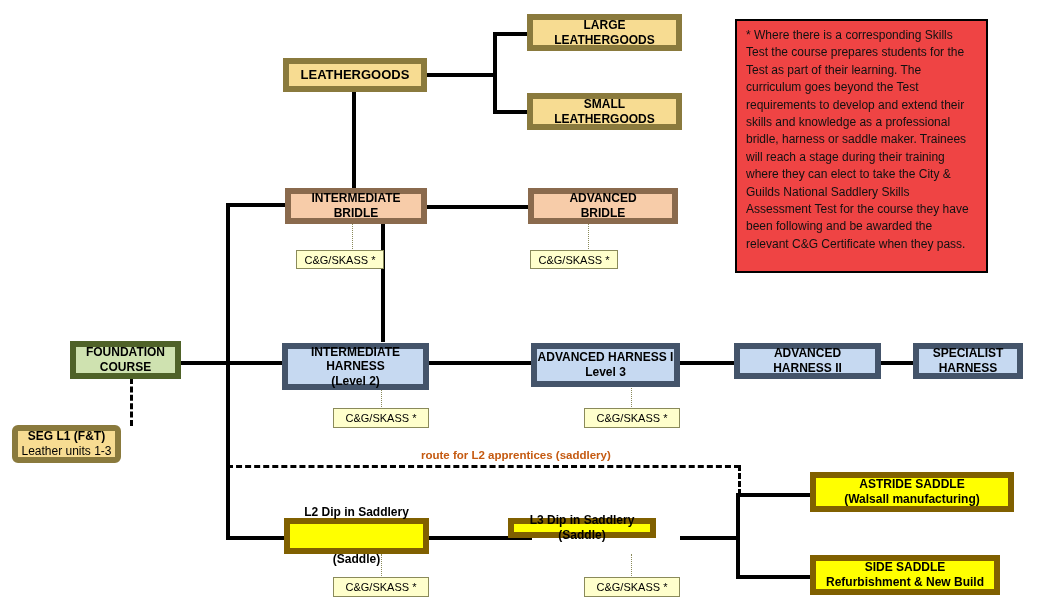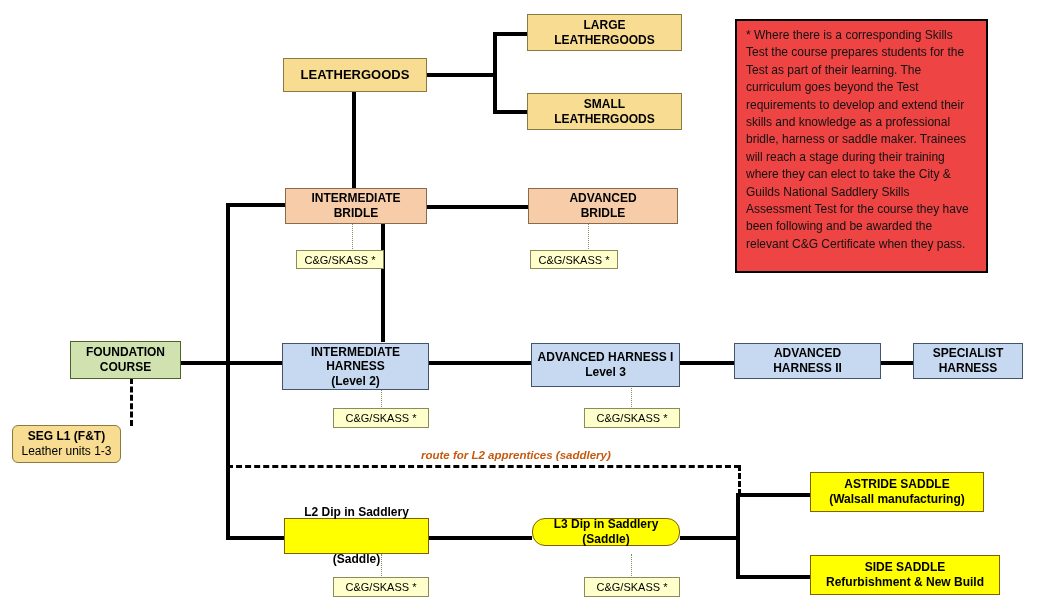--- a/index.html
+++ b/index.html
@@ -2,21 +2,21 @@
 <html><head>
 <meta charset="utf-8">
 <style>
   html,body{margin:0;padding:0;background:#ffffff;}
   body{font-family:"Liberation Sans", sans-serif;}
   #canvas{position:relative;width:1043px;height:610px;background:#ffffff;overflow:hidden;}
 
   .node{
     position:absolute;
     box-sizing:border-box;
-    border:1px solid #f97316;
+    border:6px solid #f97316;
     display:flex;
     flex-direction:column;
     align-items:center;
     justify-content:center;
     text-align:center;
     font-weight:bold;
     color:#000000;
     z-index:3;
     line-height:1.22;
   }
@@ -71,21 +71,20 @@
     position:absolute;width:0;border-left:1px dotted #8a8a5a;z-index:2;
   }
 
   .routelabel{
     position:absolute;
     font-size:11.5px;
     font-weight:bold;
     color:#C55A11;
     white-space:nowrap;
     z-index:4;
-    font-style:italic;
   }
   .n12{font-size:12px;}
   .n13{font-size:13px;}
 </style>
 </head>
 <body>
 
 <div id="canvas">
 
   <div class="ln h" style="left:425px;top:73px;width:70px;"></div>
@@ -178,26 +177,26 @@
   <div class="node tan n12" style="left:12px;top:425px;width:109px;height:38px;border-radius:6px;">
     <span class="l1">SEG L1   (F&amp;T)</span>
     <span class="l2" style="font-weight:normal;">Leather units 1-3</span>
   </div>
 
   <div class="node yellow n12" style="left:284px;top:518px;width:145px;height:36px;gap:32px;">
     <span class="l1">L2 Dip in Saddlery</span>
     <span class="l2">(Saddle)</span>
   </div>
 
-  <div class="node yellow n12" style="left:532px;top:518px;width:148px;height:28px;border-radius:13px;">
+  <div class="node yellow n12" style="left:508px;top:518px;width:148px;height:20px;">
     <span class="l1">L3 Dip in Saddlery</span>
     <span class="l2">(Saddle)</span>
   </div>
 
-  <div class="node yellow n12" style="left:810px;top:472px;width:174px;height:40px;">
+  <div class="node yellow n12" style="left:810px;top:472px;width:204px;height:40px;">
     <span class="l1">ASTRIDE SADDLE</span>
     <span class="l2">(Walsall manufacturing)</span>
   </div>
 
   <div class="node yellow n12" style="left:810px;top:555px;width:190px;height:40px;">
     <span class="l1">SIDE SADDLE</span>
     <span class="l2">Refurbishment &amp; New Build</span>
   </div>
 
   <div class="skass" style="left:296px;top:250px;width:88px;height:19px;">C&amp;G/SKASS *</div>

